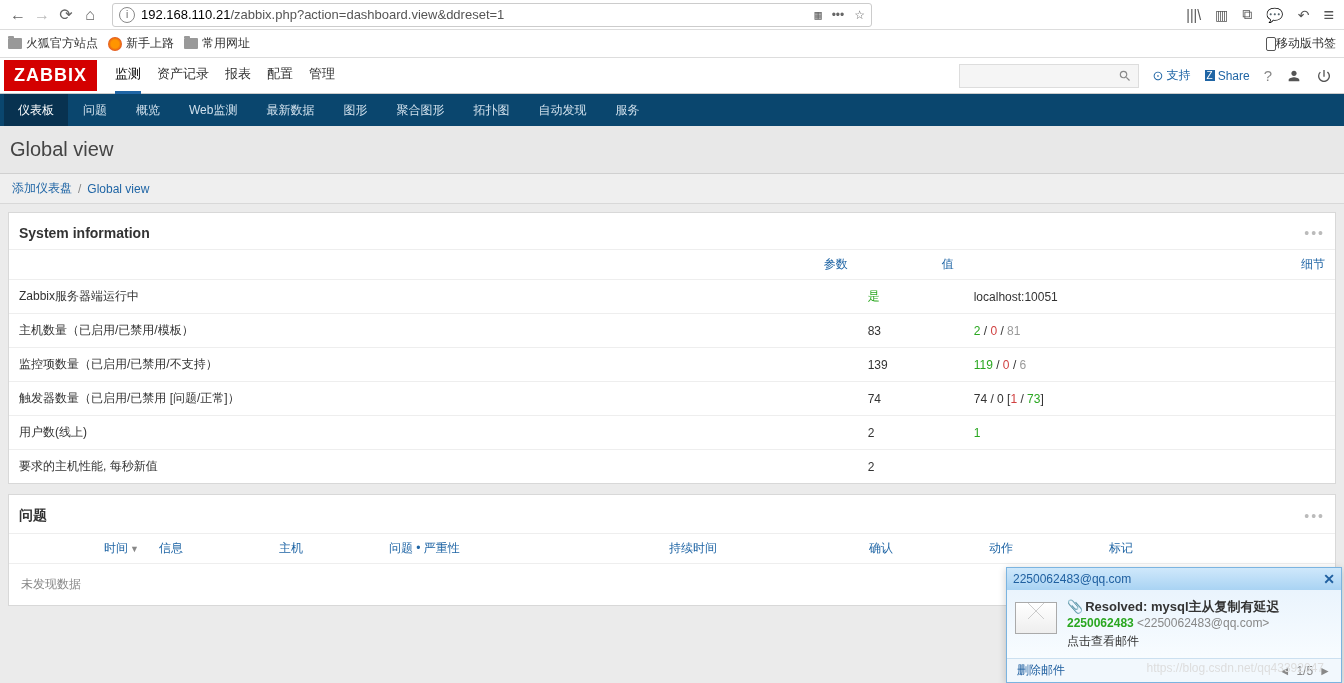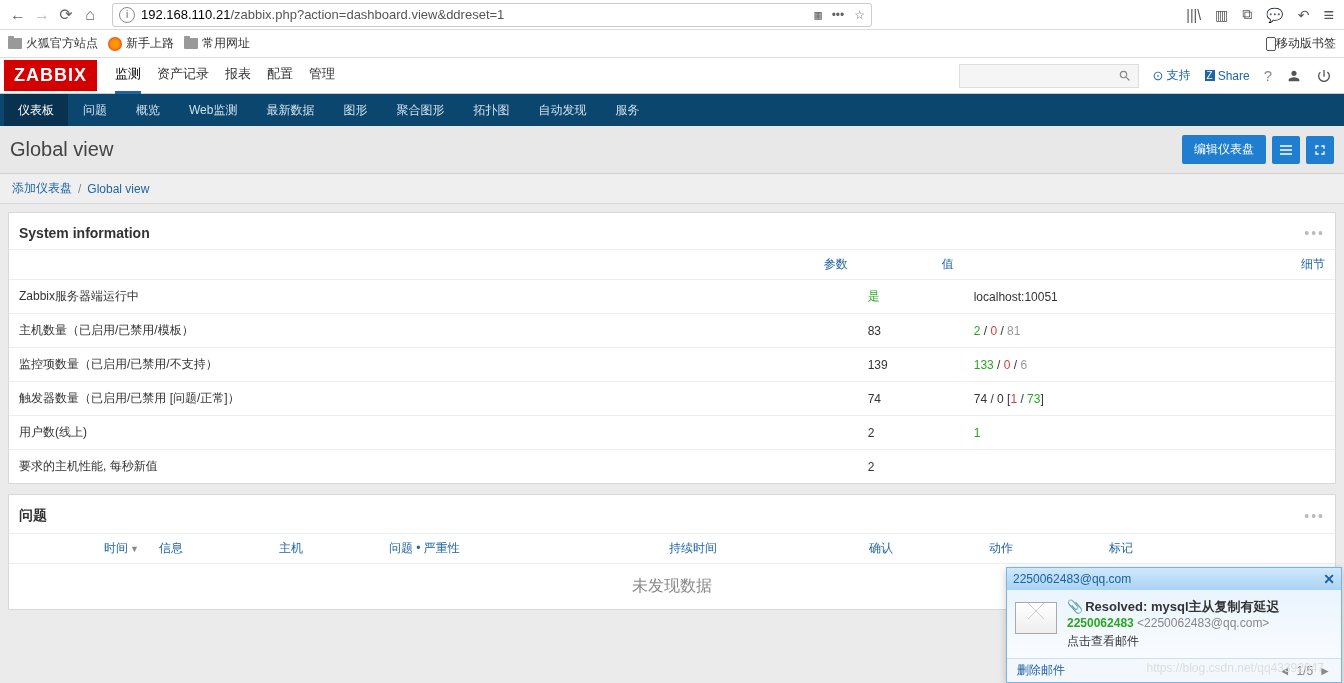--- a/index.html
+++ b/index.html
@@ -51,21 +51,21 @@
 .sys-table{width:100%;border-collapse:collapse;font-size:12px}
 .sys-table th{text-align:right;font-weight:normal;color:#1f65a5;padding:6px 10px;border-top:1px solid #eee}
 .sys-table td{padding:8px 10px;border-top:1px solid #eee;color:#333}
 .sys-table .col-param{width:64%}
 .sys-table .col-value{width:8%}
 .g{color:#2aa720}
 .r{color:#d04040}
 .gy{color:#999}
 .prob-head{display:flex;border-top:1px solid #eee;padding:6px 0;font-size:12px;color:#1f65a5}
 .ph-col{padding:0 10px}
-.no-data{text-align:center;padding:12px;color:#888;font-size:16px;border-top:1px solid #eee}
+.no-data{padding:12px;color:#888;font-size:12px;border-top:1px solid #eee}
 .down-arrow{font-size:9px;color:#888;margin-left:2px}
 .mail-popup{position:absolute;right:2px;bottom:0;width:336px;background:#fff;border:1px solid #7bb4e0;box-shadow:0 2px 8px rgba(0,0,0,.2);font-size:12px}
 .mail-titlebar{height:22px;background:linear-gradient(#cfe8fb,#a9d3f3);display:flex;align-items:center;padding:0 6px;color:#2060a0}
 .mail-close{margin-left:auto;color:#2060a0;cursor:pointer;font-size:14px;font-weight:bold}
 .mail-body{display:flex;padding:8px;gap:10px;background:linear-gradient(#eaf4fd,#f8fcff)}
 .mail-icon{width:42px;height:32px;border:1px solid #aaa;background:linear-gradient(#fff,#eee);position:relative;margin-top:4px}
 .mail-icon::before{content:"";position:absolute;top:0;left:0;right:0;height:16px;background:linear-gradient(135deg,transparent 49%,#ccc 50%,transparent 51%),linear-gradient(-135deg,transparent 49%,#ccc 50%,transparent 51%)}
 .mail-content{flex:1}
 .mail-subject{font-weight:bold;color:#333;font-size:13px}
 .mail-from{color:#2aa720;font-weight:bold}
@@ -165,33 +165,20 @@
   <span>最新数据</span>
   <span>图形</span>
   <span>聚合图形</span>
   <span>拓扑图</span>
   <span>自动发现</span>
   <span>服务</span>
 </div>
 
 <div class="page-header">
   <h1 class="page-title">Global view</h1>
-  <div class="ph-right">
-    <button class="btn-edit">编辑仪表盘</button>
-    <div class="btn-sq">
-        <svg viewBox="0 0 24 24">
-          <path d="M3 5h18v2H3zm0 6h18v2H3zm0 6h18v2H3z"></path>
-        </svg>
-      </div>
-    <div class="btn-sq">
-        <svg viewBox="0 0 24 24">
-          <path d="M7 14H5v5h5v-2H7v-3zm-2-4h2V7h3V5H5v5zm12 7h-3v2h5v-5h-2v3zM14 5v2h3v3h2V5h-5z"></path>
-        </svg>
-      </div>
-  </div>
 </div>
 
 <div class="breadcrumb">
   <a>添加仪表盘</a>
   <span class="sep">/</span>
   <a>Global view</a>
 </div>
 
 <div class="content">
   <div class="widget">
@@ -214,21 +201,21 @@
             <td>localhost:10051</td>
           </tr>
           <tr>
             <td>主机数量（已启用/已禁用/模板）</td>
             <td>83</td>
             <td><span class="g">2</span> / <span class="r">0</span> / <span class="gy">81</span></td>
           </tr>
           <tr>
             <td>监控项数量（已启用/已禁用/不支持）</td>
             <td>139</td>
-            <td><span class="g">133</span> / <span class="r">0</span> / <span class="gy">6</span></td>
+            <td><span class="g">119</span> / <span class="r">0</span> / <span class="gy">6</span></td>
           </tr>
           <tr>
             <td>触发器数量（已启用/已禁用 [问题/正常]）</td>
             <td>74</td>
             <td>74 / 0 [<span class="r">1</span> / <span class="g">73</span>]</td>
           </tr>
           <tr>
             <td>用户数(线上)</td>
             <td>2</td>
             <td><span class="g">1</span></td>

